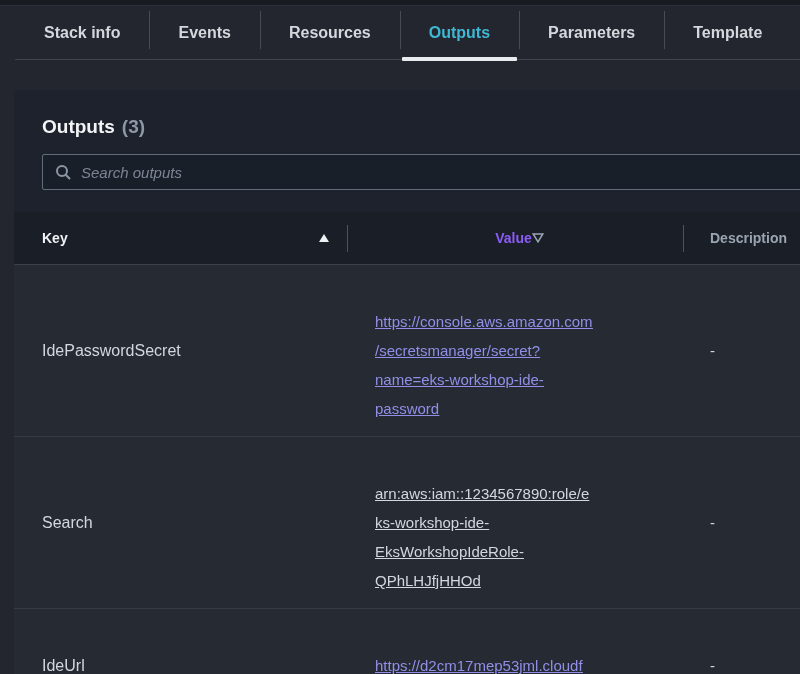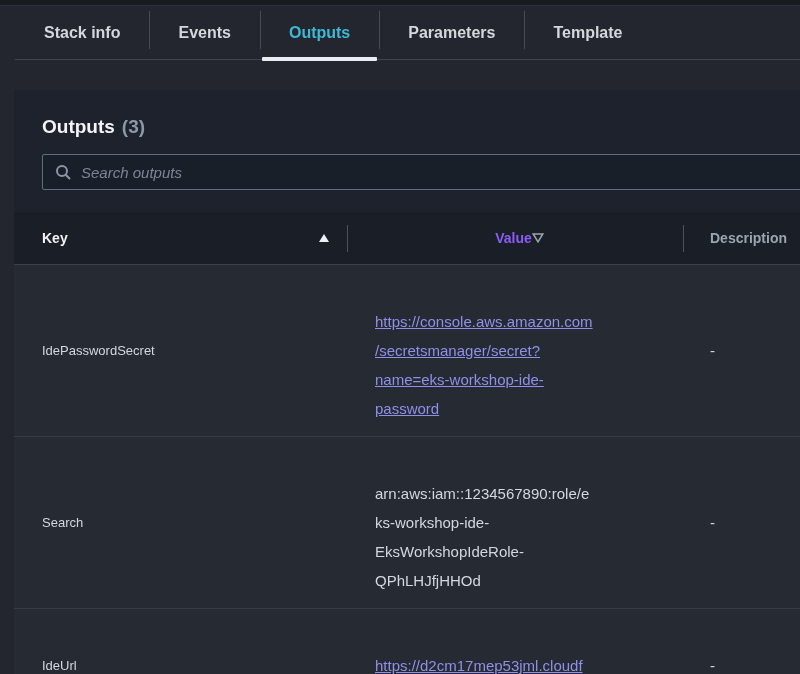--- a/index.html
+++ b/index.html
@@ -104,47 +104,51 @@
     content: ""; position: absolute; right: 0; top: 13px;
     width: 1px; height: 27px; background: #4a5260;
   }
   .row {
     display: flex; align-items: center;
     background: #252a33;
   }
   .row + .row { border-top: 1px solid #353b46; }
   .cell-key {
     width: 334px; padding-left: 28px;
-    color: #d3d8de; font-size: 13px;
+    color: #d3d8de; font-size: 16px;
   }
   .cell-value {
     width: 336px; padding: 13px 18px 13px 27px;
     font-size: 15px; line-height: 29px;
     color: #d3d8de;
     white-space: pre-line;
     word-break: break-all;
+    text-decoration: underline;
   }
   .cell-desc { flex: 1; padding-left: 26px; color: #d3d8de; font-size: 15px; }
   a.value-link {
     color: var(--link);
     text-decoration: underline;
     cursor: pointer;
   }
 </style>
 </head>
 <body>
 
 <div class="top-strip"></div>
 
 <div class="tabbar">
   <div class="tab">
     <span>Stack info</span>
   </div>
   <div class="tab">
     <span>Events</span>
+  </div>
+  <div class="tab">
+    <span>Resources</span>
   </div>
   <div class="tab active">
     <span>Outputs</span>
   </div>
   <div class="tab">
     <span>Parameters</span>
   </div>
   <div class="tab">
     <span>Template</span>
   </div>

